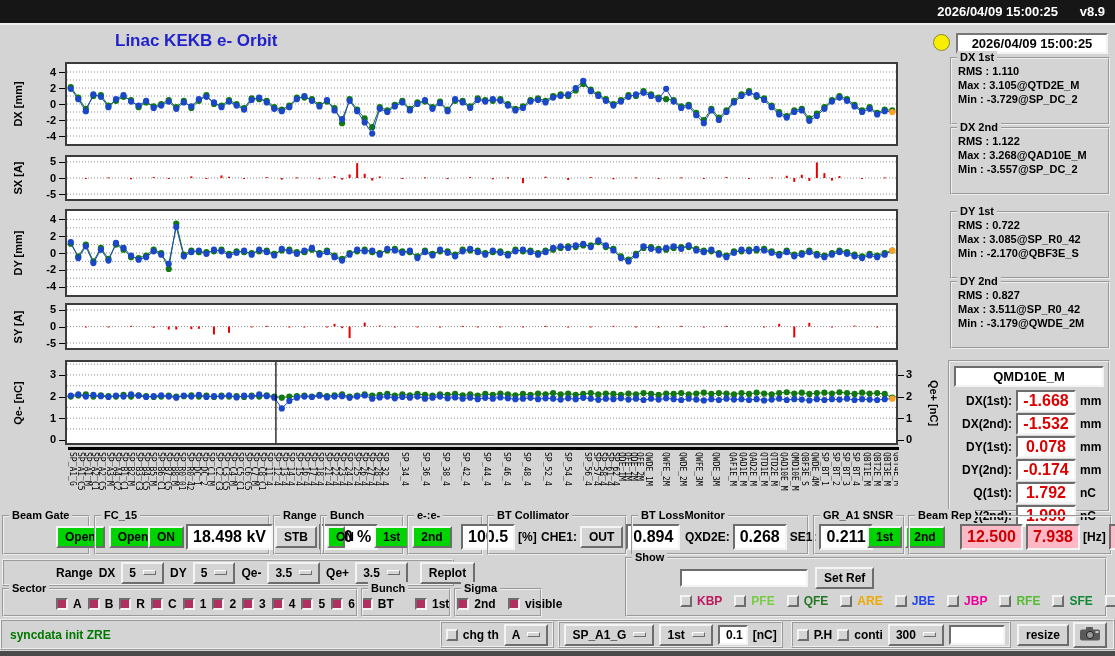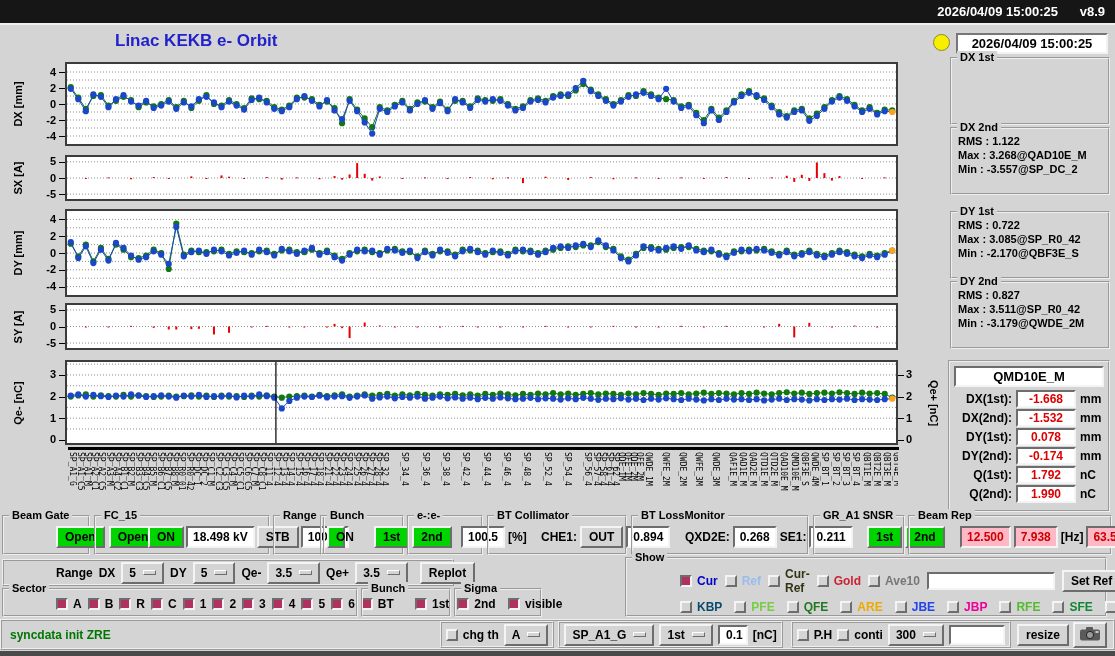--- a/index.html
+++ b/index.html
@@ -29,21 +29,21 @@
   .gbox { position:absolute; border:2px groove #eee;padding-left:48px; }
   .glabel { position:absolute; top:-8px; left:5px; background:#d4d4d4; padding:0 3px;
             font-weight:bold; font-size:11px; white-space:nowrap; }
   .grow { display:flex; align-items:center; gap:4px; padding:7px 4px 4px 4px; height:100%; }
 
   .btn { border:2px solid; border-color:#f4f4f4 #6d6d6d #6d6d6d #f4f4f4; background:#d4d4d4;
          font-family:"Liberation Sans",sans-serif; font-weight:bold; font-size:12px; padding:2px 7px;
          white-space:nowrap; color:#000; }
   .btn.green { background:#00d400; }
   .box { border:2px solid; border-color:#6d6d6d #f4f4f4 #f4f4f4 #6d6d6d; background:#fff;
-         font-weight:bold; font-size:12px; padding:2px 5px; white-space:nowrap; color:#000; }
+         font-weight:bold; font-size:16px; padding:2px 5px; white-space:nowrap; color:#000; }
   .box.red { color:#dd0000; }
   .box.pink { background:#ffb9c6; color:#cc0000; }
   .unit { font-weight:bold; font-size:12px; white-space:nowrap; }
   .dd { border:2px solid; border-color:#f4f4f4 #6d6d6d #6d6d6d #f4f4f4; background:#d4d4d4;
         display:inline-flex; align-items:center; gap:7px; padding:2px 6px; font-weight:bold; font-size:12px; }
   .ddind { width:13px; height:5px; background:#d4d4d4; border:1px solid; border-color:#fff #6d6d6d #6d6d6d #fff; }
   .cb { display:inline-block; width:12px; height:12px; border:2px solid;
         border-color:#f4f4f4 #6d6d6d #6d6d6d #f4f4f4; background:#d4d4d4; flex:none; }
   .cb.on { border-color:#6d6d6d #f4f4f4 #f4f4f4 #6d6d6d; background:#b03060; }
   .cbitem { display:inline-flex; align-items:center; gap:5px; font-weight:bold; font-size:12px; }
@@ -1021,20 +1021,25 @@
       <div class="xlab" style="left: 775.9px;">SP_BT_3</div>
       <div class="xlab" style="left: 786.2px;">SP_BT_4</div>
       <div class="xlab" style="left: 796.5px;">QBT1E_M</div>
       <div class="xlab" style="left: 806.8px;">QBT2E_M</div>
       <div class="xlab" style="left: 817.1px;">QBT3E_M</div>
       <div class="xlab" style="left: 827.3px;">QBT4E_M</div>
     </div>
 
   <div class="statbox" style="top:57px">
     <div class="glabel">DX 1st</div>
+    <div class="inner">
+      <div class="statline"><span>RMS :</span> <span>1.110</span></div>
+      <div class="statline"><span>Max :</span> <span>3.105@QTD2E_M</span></div>
+      <div class="statline"><span>Min :</span> <span>-3.729@SP_DC_2</span></div>
+    </div>
   </div>
   <div class="statbox" style="top:127px">
     <div class="glabel">DX 2nd</div>
     <div class="inner">
       <div class="statline"><span>RMS :</span> <span>1.122</span></div>
       <div class="statline"><span>Max :</span> <span>3.268@QAD10E_M</span></div>
       <div class="statline"><span>Min :</span> <span>-3.557@SP_DC_2</span></div>
     </div>
   </div>
   <div class="statbox" style="top:211px">
@@ -1254,49 +1259,27 @@
         <span class="cbitem">
           <span class="cb on"></span>
           <span>visible</span>
         </span>
       </div>
   </div>
 
   <div class="gbox" style="left:625px;top:557px;width:482px;height:60px">
     <div class="glabel">Show</div>
     <div style="display:flex;align-items:center;gap:7px;padding:8px 5px 1px 5px">
-      <span id="show-row1" style="display:inline-flex;gap:7px;align-items:center">
-          <span class="cbitem">
-            <span class="cb on"></span>
-            <span style="color: rgb(0, 0, 204);">Cur</span>
-          </span>
-          <span class="cbitem">
-            <span class="cb"></span>
-            <span style="color: rgb(153, 187, 238);">Ref</span>
-          </span>
-          <span class="cbitem">
-            <span class="cb"></span>
-            <span style="color: rgb(51, 51, 17);">Cur-Ref</span>
-          </span>
-          <span class="cbitem">
-            <span class="cb"></span>
-            <span style="color: rgb(204, 34, 51);">Gold</span>
-          </span>
-          <span class="cbitem">
-            <span class="cb"></span>
-            <span style="color: rgb(119, 119, 119);">Ave10</span>
-          </span>
-        </span>
       <input class="tfield" style="width: 128px; height: 18px;" value="">
       <button class="btn">Set Ref</button>
     </div>
     <div id="show-row2" style="display:flex;align-items:center;gap:12px;padding:4px 5px 0 5px">
         <span class="cbitem">
           <span class="cb"></span>
-          <span style="color: #0c4a6e;">KBP</span>
+          <span style="color: #be185d;">KBP</span>
         </span>
         <span class="cbitem">
           <span class="cb"></span>
           <span style="color: rgb(119, 204, 68);">PFE</span>
         </span>
         <span class="cbitem">
           <span class="cb"></span>
           <span style="color: rgb(34, 119, 34);">QFE</span>
         </span>
         <span class="cbitem">

